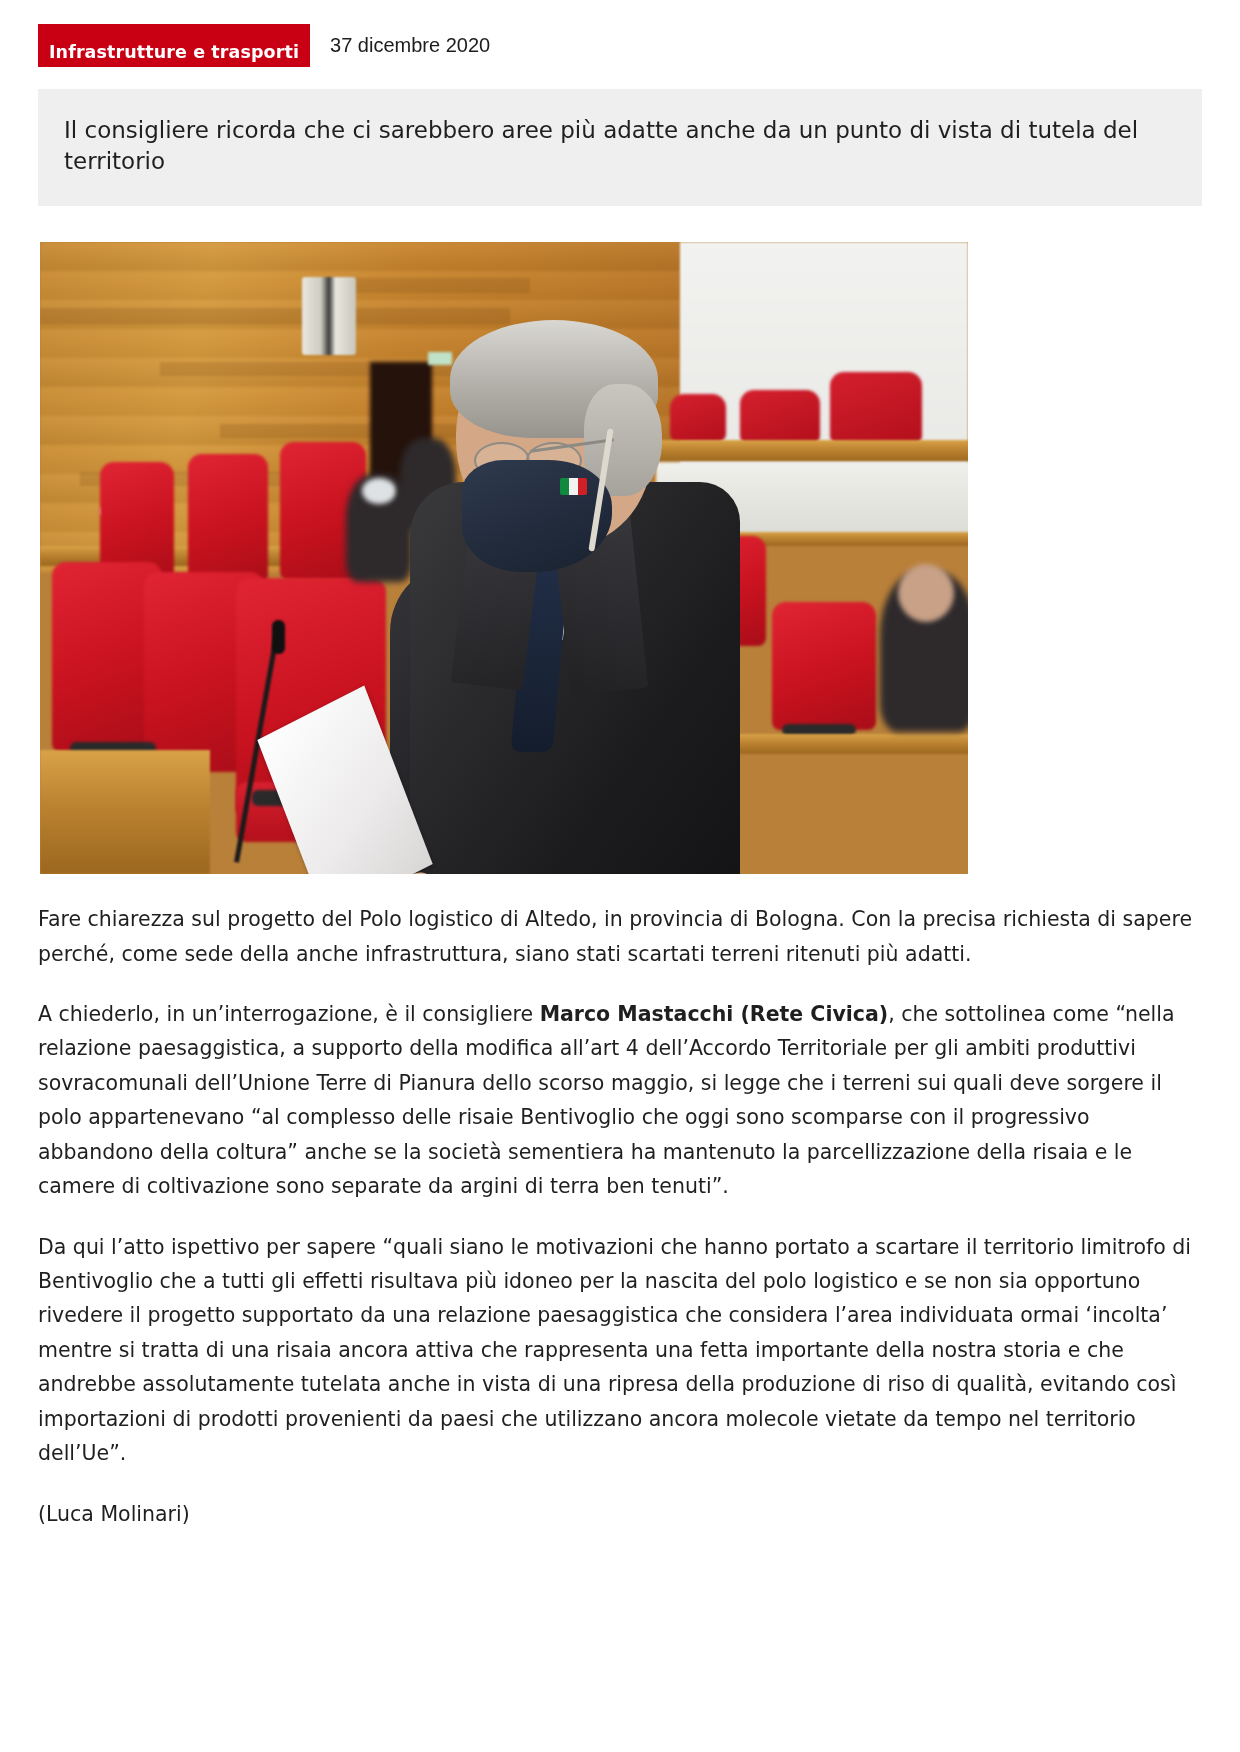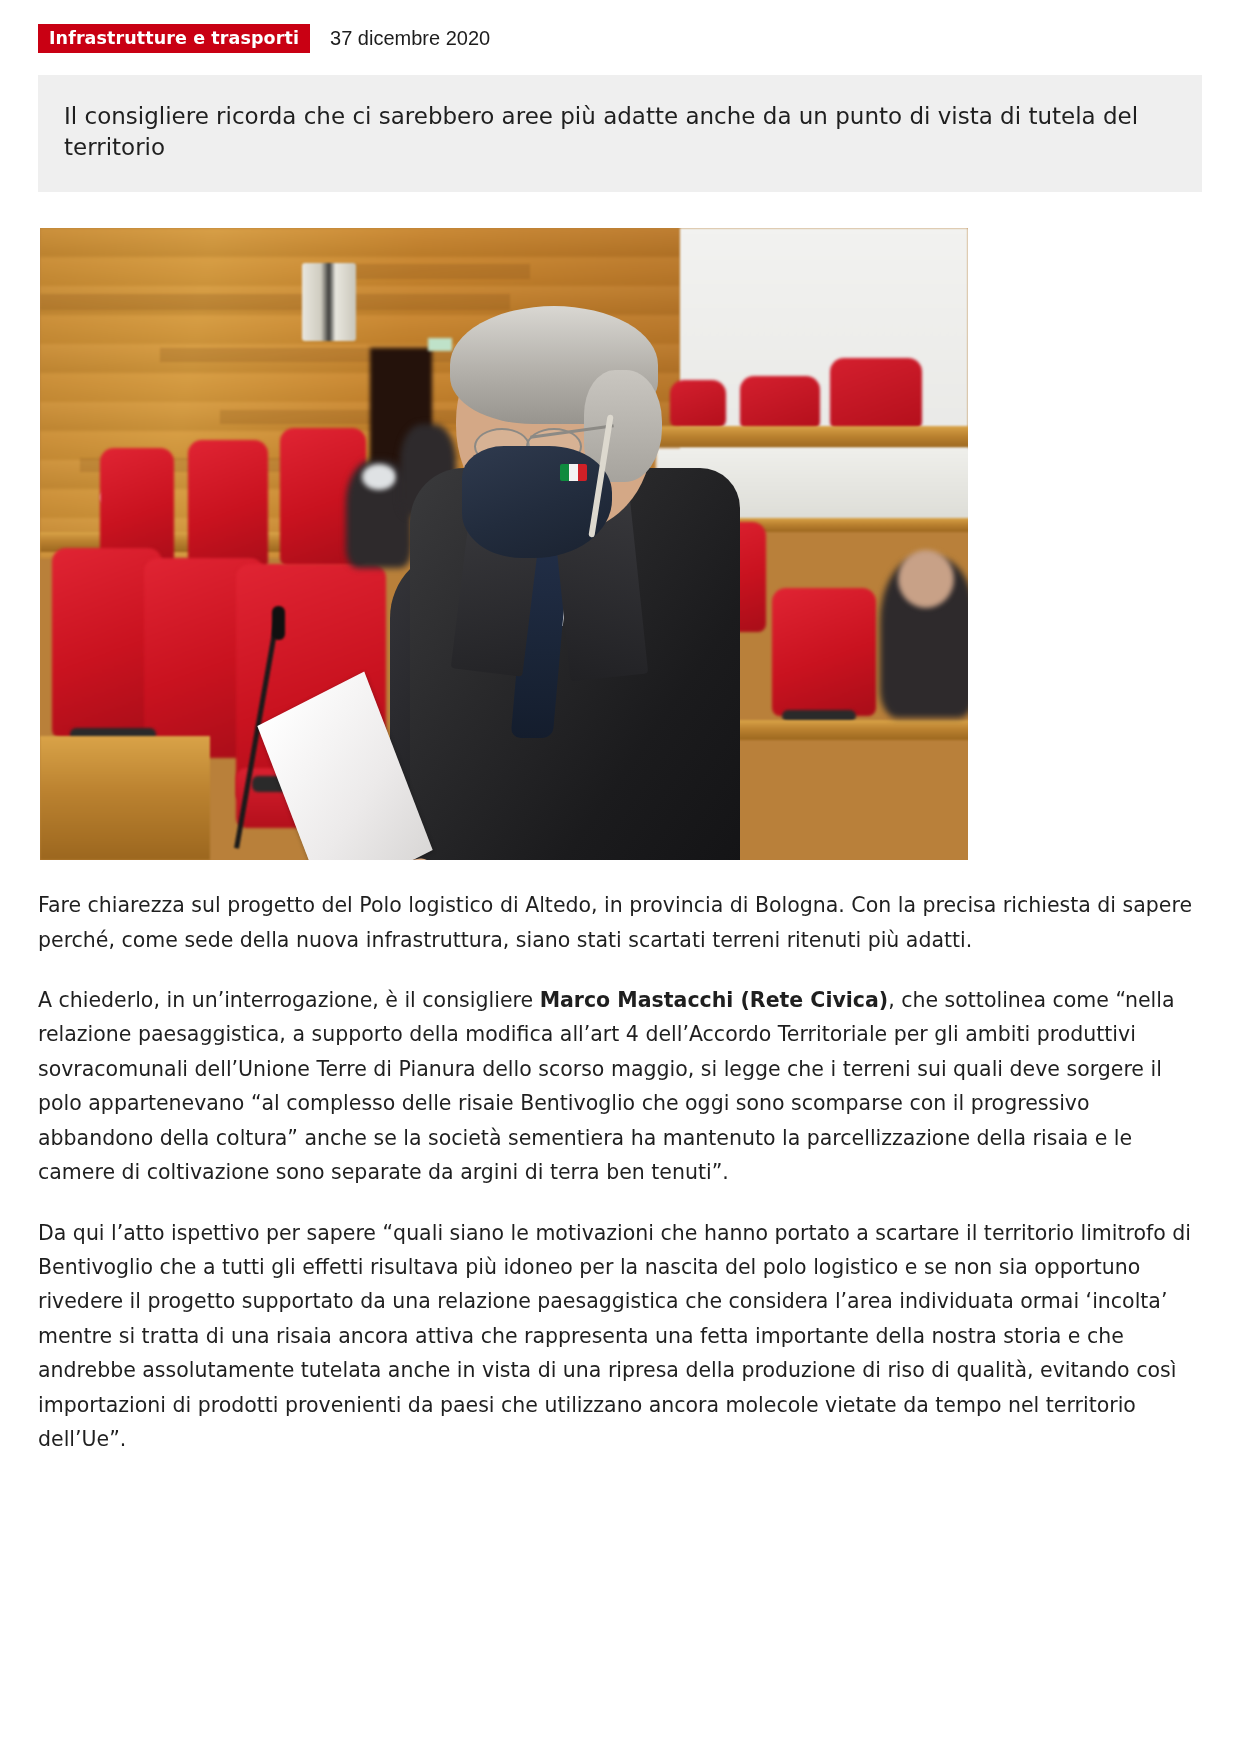--- a/index.html
+++ b/index.html
@@ -29,21 +29,21 @@
     gap: 14px;
     padding: 24px 0 0 38px;
   }
   .category-badge {
     background: #c90013;
     color: #ffffff;
     font-family: "DejaVu Sans", sans-serif;
     font-weight: bold;
     font-size: 17.5px;
     letter-spacing: 0.1px;
-    padding: 5px 11px 6px 11px;
+    padding: 19px 11px 6px 11px;
     line-height: 1.05;
     white-space: nowrap;
   }
   .pub-date {
     font-family: "Liberation Sans", sans-serif;
     font-size: 20px;
     color: #1d1d1d;
     white-space: nowrap;
     padding-left: 6px;
   }
@@ -458,22 +458,23 @@
 
       <div class="paper"></div>
 
       <div class="finger" style="left:308px;top:636px;width:84px;height:20px;transform:rotate(-10deg);"></div>
 
       <div class="photo-blur-overlay"></div>
     </div>
   </div>
 
   <div class="article-body">
-    <p>Fare chiarezza sul progetto del Polo logistico di Altedo, in provincia di Bologna. Con la precisa richiesta di sapere perché, come sede della nuova infrastruttura, siano stati scartati terreni ritenuti più adatti.</p>
+    <p>Fare chiarezza sul progetto del Polo logistico di Altedo, in provincia di Bologna. Con la precisa richiesta di sapere perché, come sede della anche infrastruttura, siano stati scartati terreni ritenuti più adatti.</p>
 
     <p><span>A chiederlo, in un’interrogazione, è il consigliere </span><b>Marco Mastacchi (Rete Civica)</b><span>, che sottolinea come “nella relazione paesaggistica, a supporto della modifica all’art 4 dell’Accordo Territoriale per gli ambiti produttivi sovracomunali dell’Unione Terre di Pianura dello scorso maggio, si legge che i terreni sui quali deve sorgere il polo appartenevano “al complesso delle risaie Bentivoglio che oggi sono scomparse con il progressivo abbandono della coltura” anche se la società sementiera ha mantenuto la parcellizzazione della risaia e le camere di coltivazione sono separate da argini di terra ben tenuti”.</span></p>
 
 
     <p>Da qui l’atto ispettivo per sapere “quali siano le motivazioni che hanno portato a scartare il territorio limitrofo di Bentivoglio che a tutti gli effetti risultava più idoneo per la nascita del polo logistico e se non sia opportuno rivedere il progetto supportato da una relazione paesaggistica che considera l’area individuata ormai ‘incolta’ mentre si tratta di una risaia ancora attiva che rappresenta una fetta importante della nostra storia e che andrebbe assolutamente tutelata anche in vista di una ripresa della produzione di riso di qualità, evitando così importazioni di prodotti provenienti da paesi che utilizzano ancora molecole vietate da tempo nel territorio dell’Ue”.</p>
 
+    <p class="byline">(Luca Molinari)</p>
   </div>
 
 </div>
 
 </body></html>

